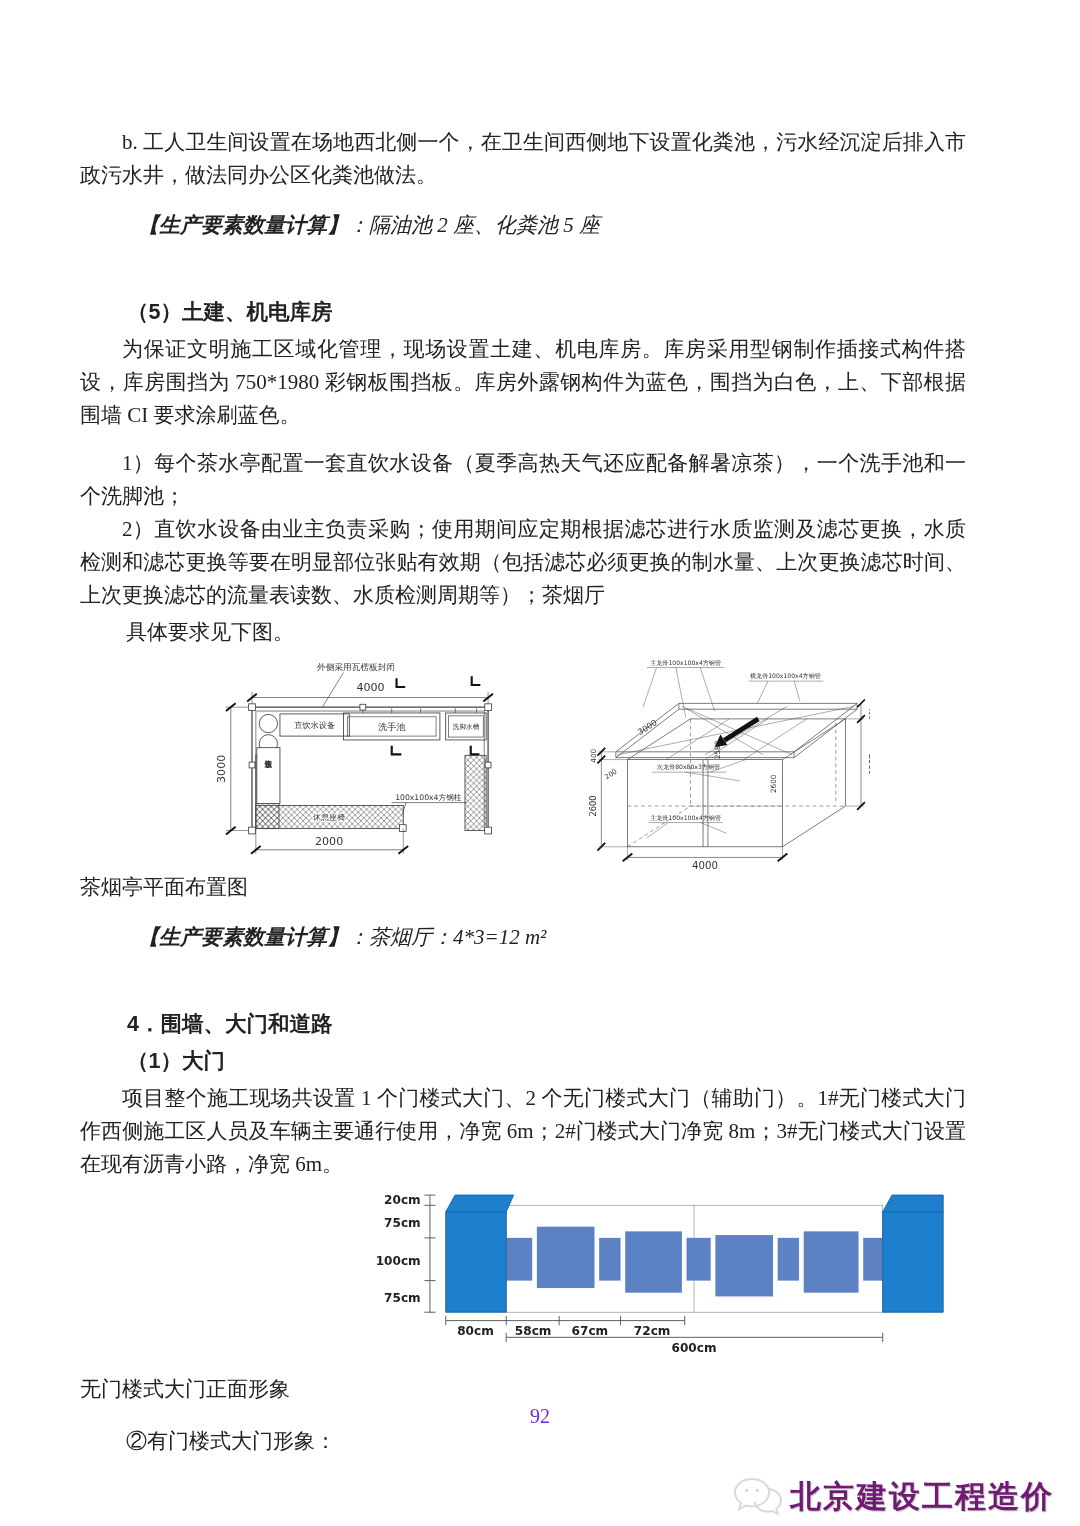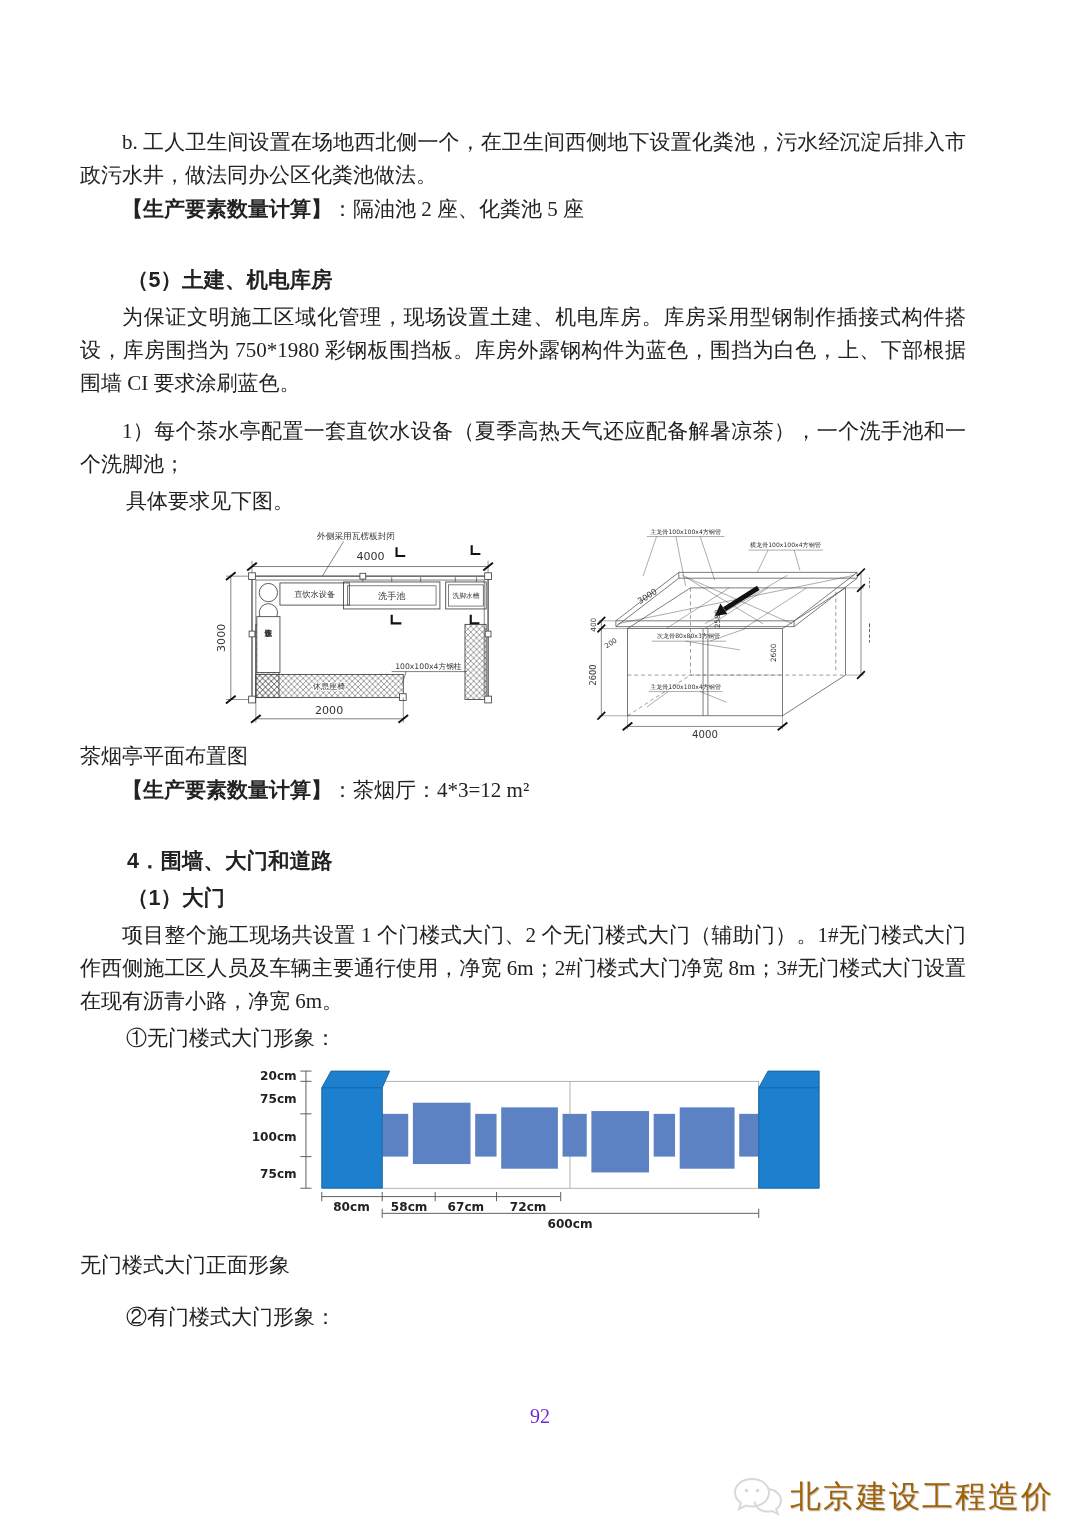--- a/index.html
+++ b/index.html
@@ -15,46 +15,46 @@
     position:absolute;left:80px;top:126px;width:886px;
     font-size:21px;line-height:33px;
   }
   .para{margin:0;text-indent:2em;text-align:justify;}
   .line{margin:4px;text-indent:2em;}
   .h-bold{
     margin:4px;text-indent:2em;font-weight:700;
     font-family:"Liberation Sans","DejaVu Sans",sans-serif;
     font-size:21.5px;
   }
-  .calc-line{margin:0;text-indent:2em;}
+  .calc-line{margin:16px;text-indent:2em;font-style:italic;}
   .calc-label{
     font-weight:700;
     font-family:"Liberation Sans","DejaVu Sans",sans-serif;
   }
   .gap-lg{height:34px;}
   .gap-md{height:15px;}
   .gap-sm{height:8px;}
   .figure-row{
     display:flex;align-items:flex-end;
     margin:4px 0 0 118px;gap:22px;
   }
   .caption{margin:0;text-align:left;text-indent:0;}
-  .gate-fig{margin:2px 0 0 112px;}
+  .gate-fig{margin:2px 0 0 112px;text-align:right;}
   svg text{font-family:"DejaVu Sans",sans-serif;fill:#222;}
   .cad text{fill:#333;}
   .page-number{
     position:absolute;left:0;top:1405px;width:100%;
     text-align:center;font-size:20px;color:#6d28d9;
   }
   .watermark{
     position:absolute;right:26px;top:1475px;
     display:flex;align-items:center;gap:6px;
-    color:#a16207;
+    color:#701a75;
     font-family:"Liberation Sans","DejaVu Sans",sans-serif;
-    font-weight:400;font-size:31px;letter-spacing:2px;
+    font-weight:700;font-size:31px;letter-spacing:2px;
     text-shadow:1px 1px 1px #c2c2c2, -1px -1px 1px #ffffff;
     user-select:none;
   }
 </style>
 </head>
 <body>
 
 <div class="page">
 
   <div class="text-col">
@@ -64,20 +64,21 @@
     <p class="calc-line"><span class="calc-label">【生产要素数量计算】</span><span>：隔油池 2 座、化粪池 5 座</span></p>
 
     <div class="gap-lg"></div>
 
     <p class="h-bold">（5）土建、机电库房</p>
     <p class="para">为保证文明施工区域化管理，现场设置土建、机电库房。库房采用型钢制作插接式构件搭设，库房围挡为 750*1980 彩钢板围挡板。库房外露钢构件为蓝色，围挡为白色，上、下部根据围墙 CI 要求涂刷蓝色。</p>
 
     <div class="gap-md"></div>
 
     <p class="para">1）每个茶水亭配置一套直饮水设备（夏季高热天气还应配备解暑凉茶），一个洗手池和一个洗脚池；</p>
+    <p class="para">2）直饮水设备由业主负责采购；使用期间应定期根据滤芯进行水质监测及滤芯更换，水质检测和滤芯更换等要在明显部位张贴有效期（包括滤芯必须更换的制水量、上次更换滤芯时间、上次更换滤芯的流量表读数、水质检测周期等）；茶烟厅</p>
     <p class="line">具体要求见下图。</p>
 
     <div class="figure-row">
 
       <svg class="cad" width="320" height="212" viewBox="0 0 330 220">
         <defs>
           <pattern id="hatch" width="6" height="6" patternUnits="userSpaceOnUse">
             <path d="M0,6 L6,0 M0,0 L6,6" stroke="#555" stroke-width="0.6" fill="none"></path>
           </pattern>
         </defs>
@@ -198,21 +199,20 @@
     </div>
 
     <p class="caption">茶烟亭平面布置图</p>
     <p class="calc-line"><span class="calc-label">【生产要素数量计算】</span><span>：茶烟厅：4*3=12 m²</span></p>
 
     <div class="gap-lg"></div>
 
     <p class="h-bold">4．围墙、大门和道路</p>
     <p class="h-bold">（1）大门</p>
     <p class="para">项目整个施工现场共设置 1 个门楼式大门、2 个无门楼式大门（辅助门）。1#无门楼式大门作西侧施工区人员及车辆主要通行使用，净宽 6m；2#门楼式大门净宽 8m；3#无门楼式大门设置在现有沥青小路，净宽 6m。</p>
-    <p class="line">①无门楼式大门形象：</p>
 
     <div class="gate-fig">
       <svg width="650" height="172" viewBox="0 0 650 185">
 
         <g stroke="#999" stroke-width="0.8" fill="none">
           <rect x="180" y="24" width="405" height="115"></rect>
           <path d="M382,24 V139"></path>
         </g>
 
         <g fill="#5d82c4" stroke="none">

